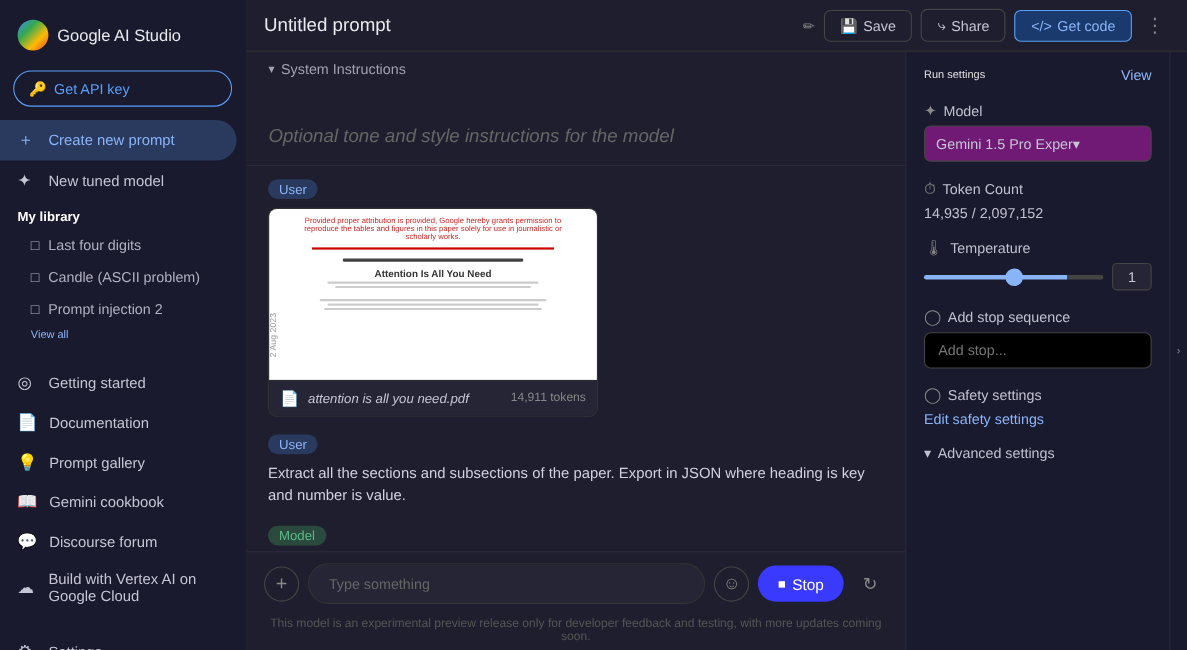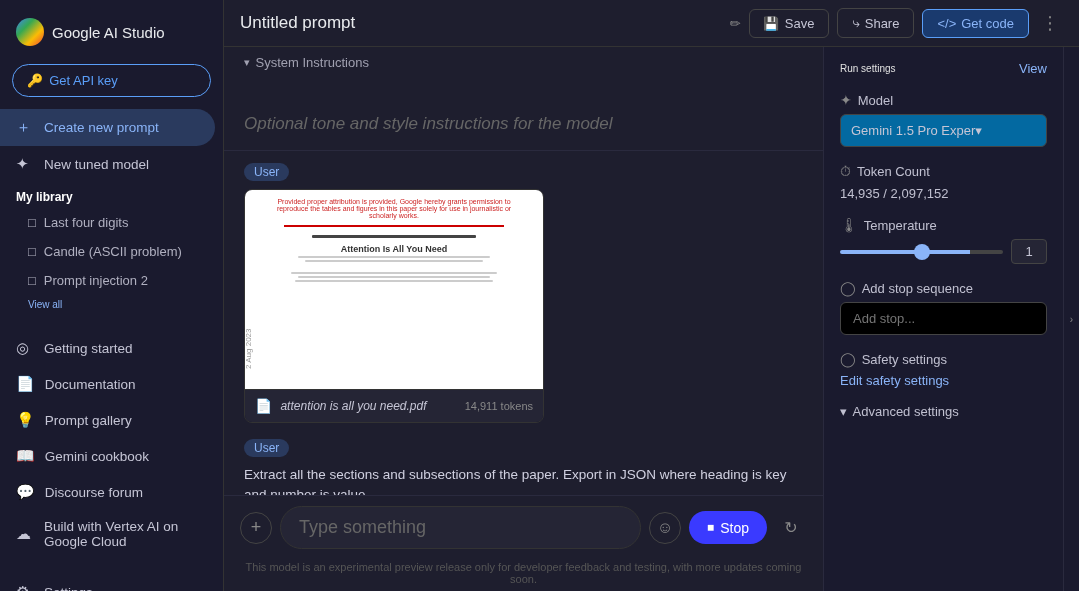--- a/index.html
+++ b/index.html
@@ -214,21 +214,21 @@
 
     .pdf-card {
       border: 1px solid #333;
       border-radius: 8px;
       overflow: hidden;
       max-width: 300px;
       margin-bottom: 6px;
     }
     .pdf-preview {
       background: #f5f5f0;
-      height: 199px;
+      height: 155px;
       display: flex;
       align-items: center;
       justify-content: center;
       overflow: hidden;
       position: relative;
     }
     .pdf-preview-inner {
       width: 100%;
       height: 100%;
       background: #fff;
@@ -321,21 +321,21 @@
       align-items: center;
       gap: 8px;
     }
     .input-field {
       flex: 1;
       background: #252535;
       border: 1px solid #333;
       border-radius: 24px;
       padding: 10px 18px;
       color: #f9a8d4;
-      font-size: 18px;
+      font-size: 13px;
       outline: none;
     }
     .input-field::placeholder { color: #666; }
     .input-add-btn {
       width: 32px; height: 32px;
       background: transparent;
       border: 1px solid #444;
       border-radius: 50%;
       color: #888;
       cursor: pointer;
@@ -409,21 +409,21 @@
     .settings-row-header {
       display: flex;
       align-items: center;
       gap: 6px;
       color: #c0c0d0;
       font-size: 13px;
       font-weight: 500;
     }
     .settings-icon { font-size: 14px; color: #888; }
     .model-select {
-      background: #0369a1;
+      background: #701a75;
       border: 1px solid #444;
       border-radius: 6px;
       color: #c5c5d5;
       padding: 8px 10px;
       font-size: 13px;
       cursor: pointer;
       display: flex;
       align-items: center;
       justify-content: space-between;
     }

